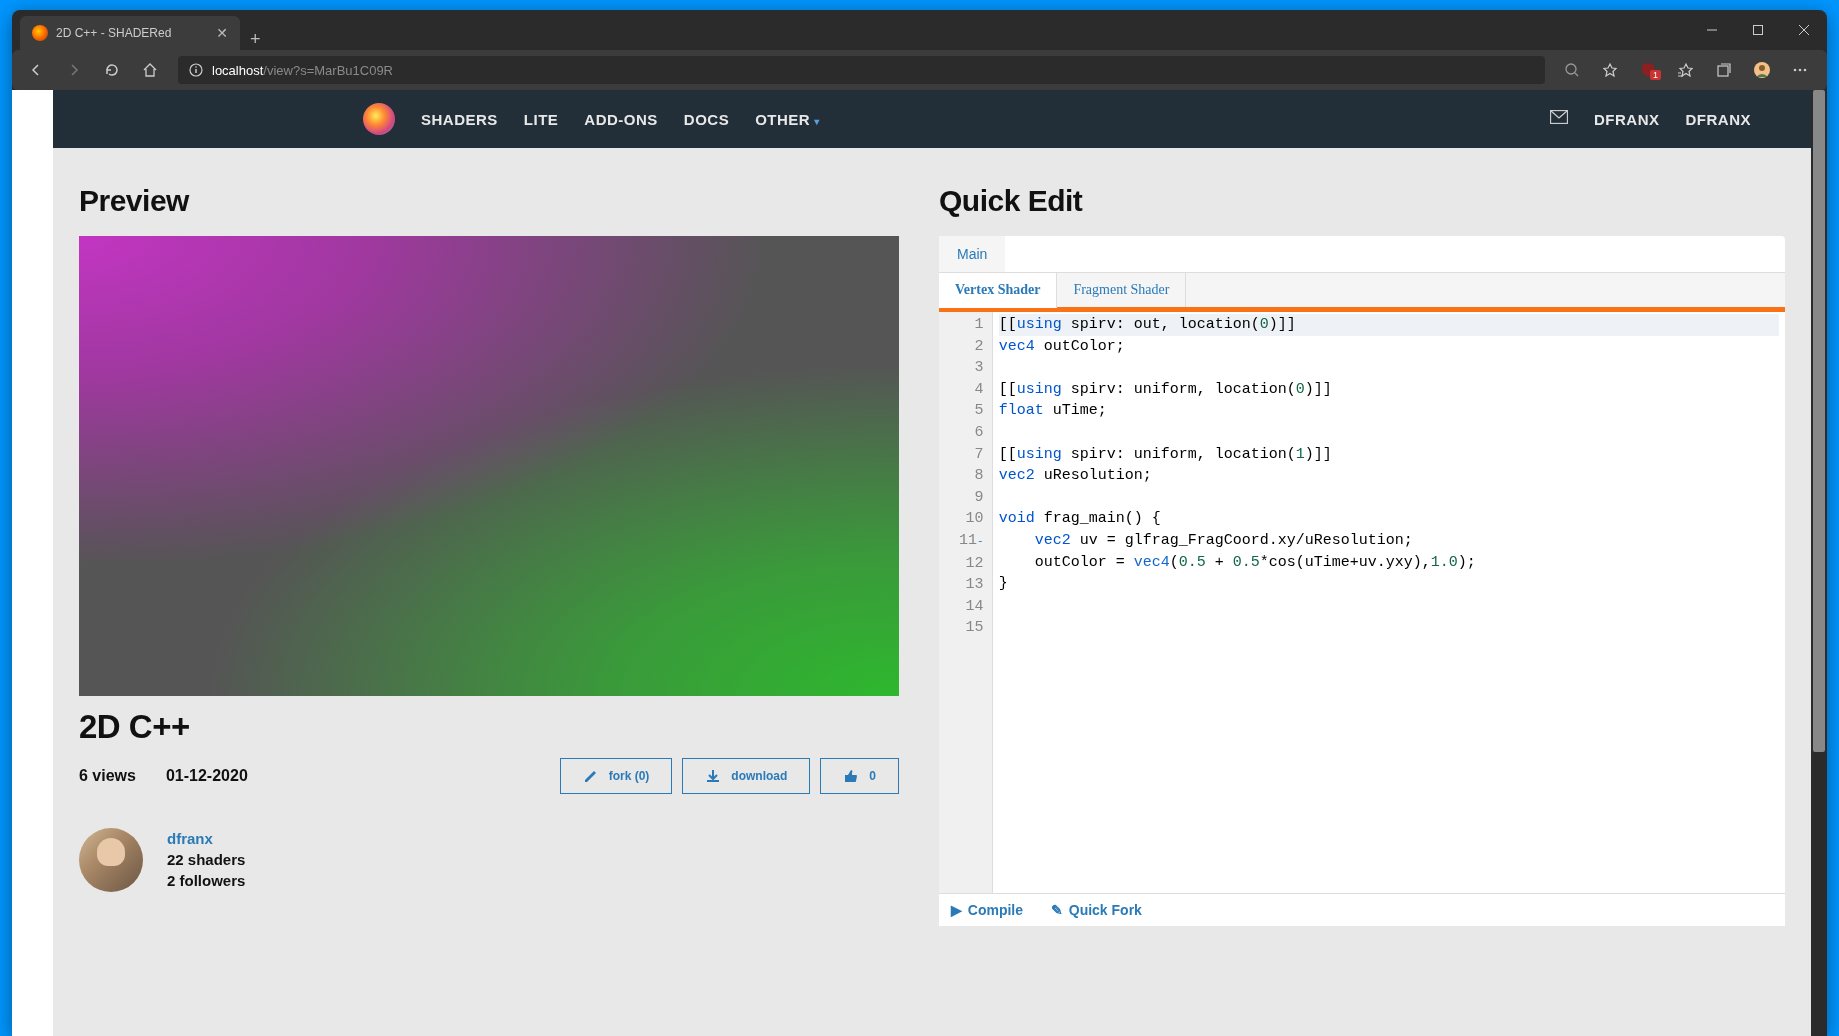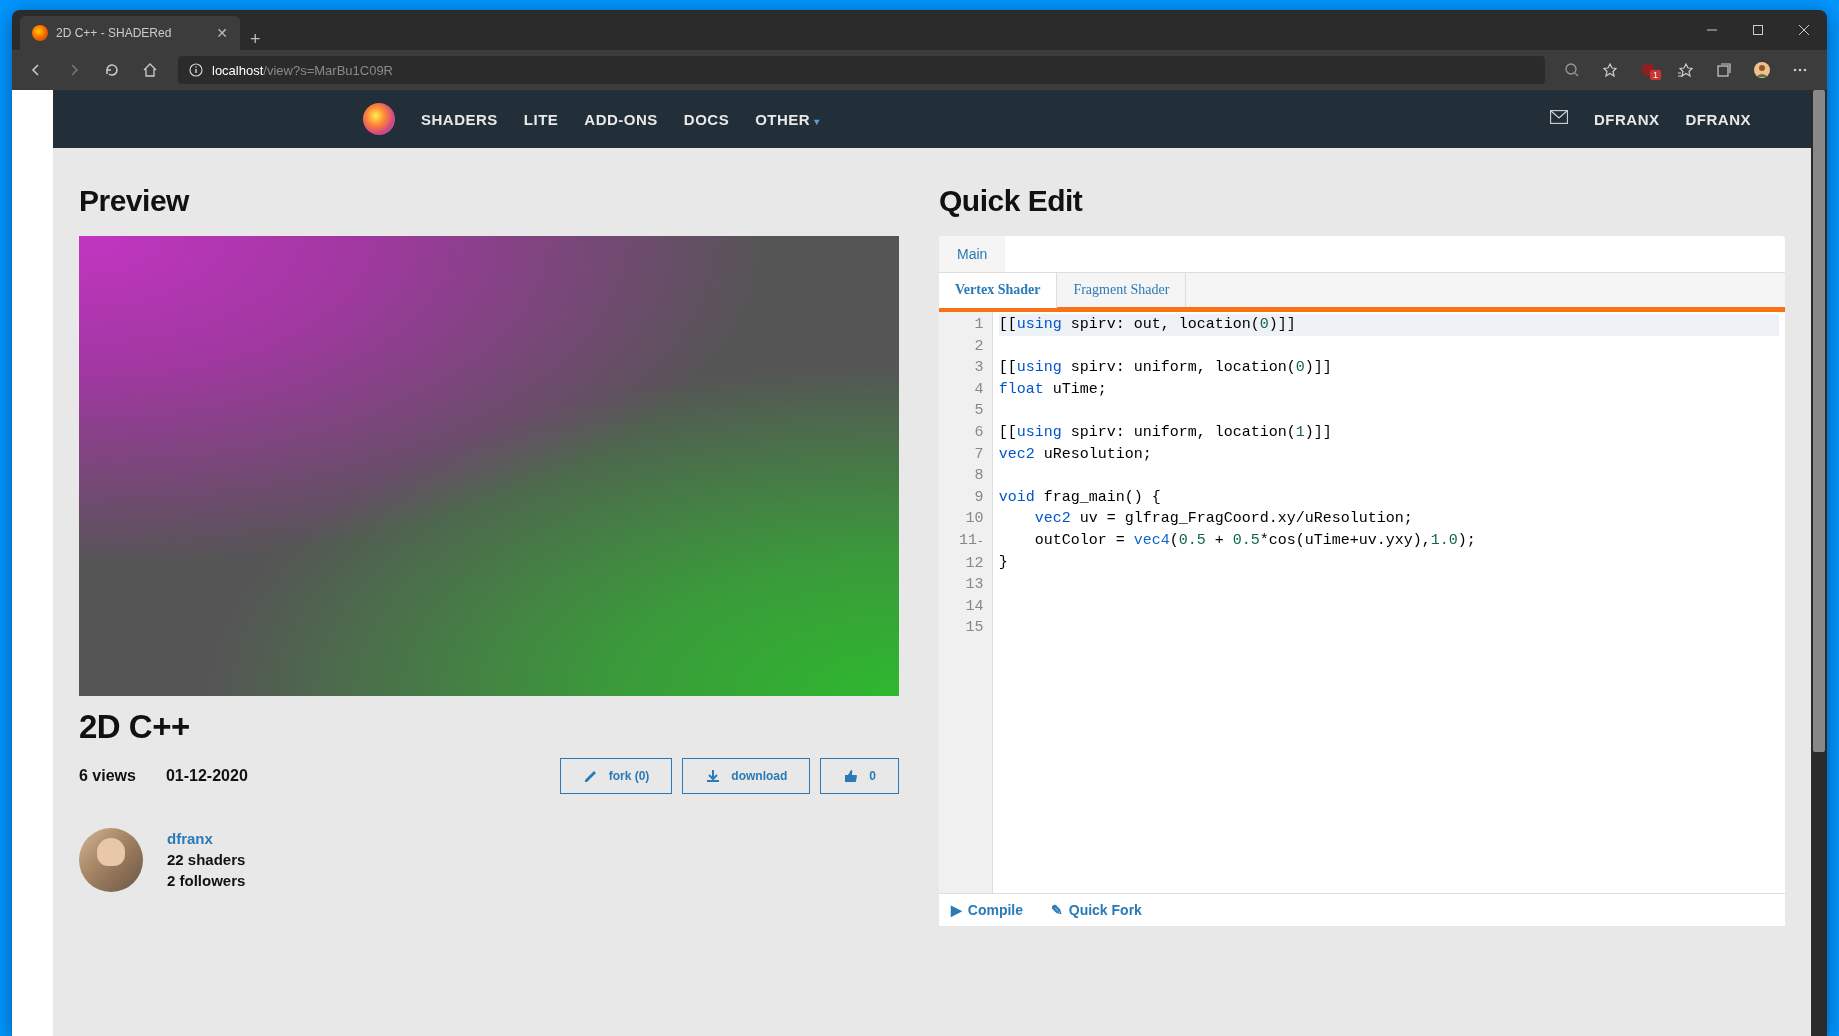--- a/index.html
+++ b/index.html
@@ -57,20 +57,21 @@
 .win-btn { width: 46px; display: flex; align-items: center; justify-content: center; color: #ccc; cursor: pointer; }
 .win-btn svg { width: 10px; height: 10px; }
 .addr-bar {
   background: #3c3c3c;
   height: 40px;
   display: flex;
   align-items: center;
   padding: 0 6px;
   gap: 2px;
   color: #ccc;
+  border-radius: 6px;
 }
 .nav-btn { width: 36px; height: 32px; display: flex; align-items: center; justify-content: center; cursor: pointer; border-radius: 4px; }
 .url-box {
   flex: 1;
   background: #2b2b2b;
   border-radius: 4px;
   height: 28px;
   display: flex;
   align-items: center;
   padding: 0 10px;
@@ -434,20 +435,21 @@
               <div>9</div>
               <div>10</div>
               <div><span>11</span><span style="color:#2a7ab8;font-size:11px;">-</span></div>
               <div>12</div>
               <div>13</div>
               <div>14</div>
               <div>15</div>
             </div>
             <div class="code-lines">
               <div class="line hl"><span>[[</span><span class="kw">using</span><span> spirv: out, location(</span><span class="num">0</span><span>)]]</span></div>
+              <div class="line"><span class="kw">vec4</span><span> outColor;</span></div>
               <div class="line"> </div>
               <div class="line"><span>[[</span><span class="kw">using</span><span> spirv: uniform, location(</span><span class="num">0</span><span>)]]</span></div>
               <div class="line"><span class="kw">float</span><span> uTime;</span></div>
               <div class="line"> </div>
               <div class="line"><span>[[</span><span class="kw">using</span><span> spirv: uniform, location(</span><span class="num">1</span><span>)]]</span></div>
               <div class="line"><span class="kw">vec2</span><span> uResolution;</span></div>
               <div class="line"> </div>
               <div class="line"><span class="kw">void</span><span> frag_main() {</span></div>
               <div class="line"><span>    </span><span class="kw">vec2</span><span> uv = glfrag_FragCoord.xy/uResolution;</span></div>
               <div class="line"><span>    outColor = </span><span class="fn">vec4</span><span>(</span><span class="num">0.5</span><span> + </span><span class="num">0.5</span><span>*cos(uTime+uv.yxy),</span><span class="num">1.0</span><span>);</span></div>

